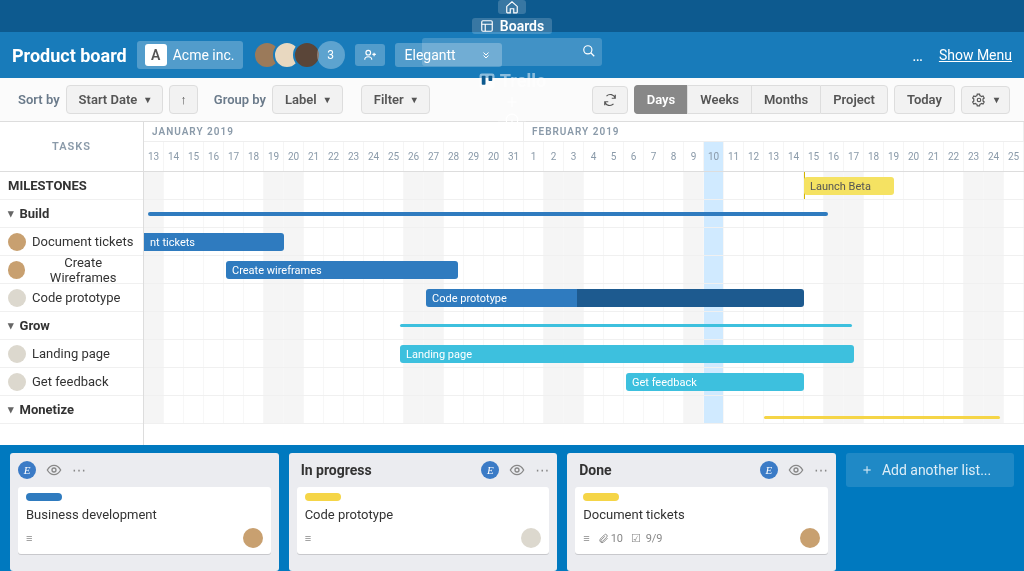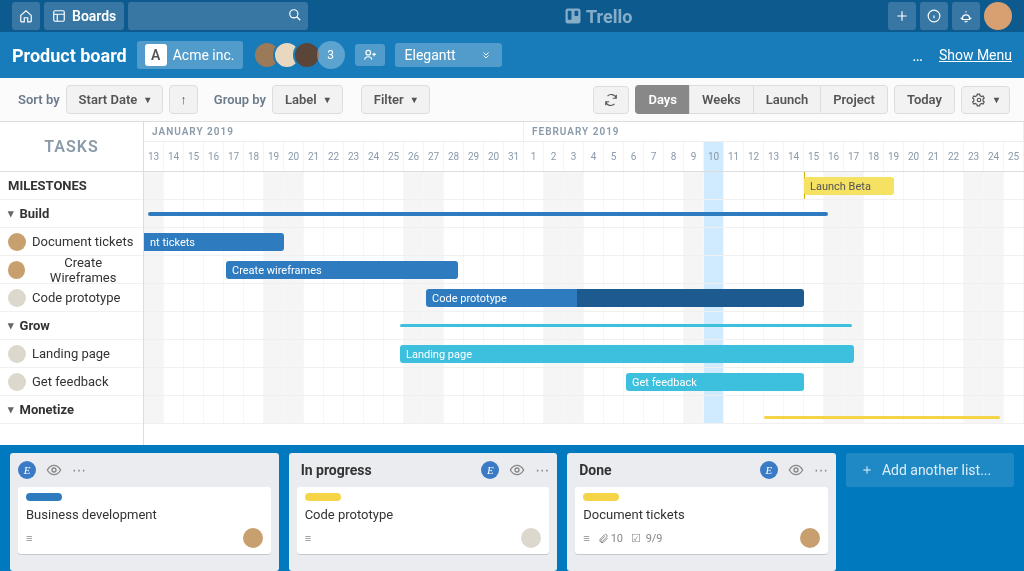--- a/index.html
+++ b/index.html
@@ -1,19 +1,19 @@
 <!DOCTYPE html>
 <html><head>
 <meta charset="utf-8">
 <style>
 * { box-sizing: border-box; margin: 0; padding: 0; font-family: -apple-system, BlinkMacSystemFont, "Segoe UI", Roboto, sans-serif; }
 body { width: 1024px; height: 571px; overflow: hidden; background: #0079bf; }
 
 
-.top-header { height: 32px; background: #0d5a8f; display: flex; align-items: center; padding: 0 12px; gap: 4px; }
+.top-header { height: 32px; background: #0d5a8f; display: flex; align-items: center; padding: 0 3px; gap: 4px; flex-direction: column; }
 .hdr-btn { background: rgba(255,255,255,0.18); border-radius: 3px; height: 28px; display: inline-flex; align-items: center; justify-content: center; color: #fff; font-weight: 600; font-size: 14px; padding: 0 8px; cursor: pointer; }
 .hdr-btn.icon-only { width: 28px; padding: 0; }
 .logo-wrap { flex: 1; display: flex; justify-content: center; align-items: center; color: rgba(255,255,255,0.5); font-family: cursive; font-size: 18px; font-weight: 700; gap: 4px; }
 .search-wrap { position: relative; }
 .search-wrap input { background: rgba(255,255,255,0.18); border: none; border-radius: 3px; height: 28px; width: 180px; color: #fff; padding: 0 28px 0 8px; font-size: 13px; outline: none; }
 .search-wrap .s-icon { position: absolute; right: 6px; top: 6px; color: #fff; }
 .avatar-top { width: 28px; height: 28px; border-radius: 50%; background: #d8a070; display: inline-block; }
 
 
 .board-header { height: 46px; background: #187bba; display: flex; align-items: center; padding: 0 12px; gap: 10px; color: #fff; }
@@ -35,21 +35,21 @@
 .tb-label { color: #6b7b8b; font-size: 13px; font-weight: 600; margin-right: 6px; padding-left: 10px; }
 .tb-group { display: flex; margin-right: 6px; }
 .tb-group .tb-btn { border-radius: 0; margin-right: 0; border-right-width: 0; }
 .tb-group .tb-btn:first-child { border-radius: 4px 0 0 4px; }
 .tb-group .tb-btn:last-child { border-radius: 0 4px 4px 0; border-right-width: 1px; }
 .tb-spacer { flex: 1; }
 
 
 .gantt { display: flex; height: 323px; background: #fff; overflow: hidden; }
 .gantt-left { width: 168px; border-right: 1px solid #ddd; }
-.gl-tasks-hdr { height: 50px; display: flex; align-items: center; justify-content: center; color: #8a9aa9; font-size: 16px; font-weight: 600; letter-spacing: 1px; border-bottom: 1px solid #ddd; }
+.gl-tasks-hdr { height: 50px; display: flex; align-items: center; justify-content: center; color: #8a9aa9; font-size: 11px; font-weight: 600; letter-spacing: 1px; border-bottom: 1px solid #ddd; }
 .gl-row { height: 28px; display: flex; align-items: center; padding: 0 8px; font-size: 13px; color: #333; border-bottom: 1px solid #f0f0f0; gap: 6px; text-align: center; }
 .gl-row.section { font-weight: 700; color: #333; }
 .gl-row .chev { font-size: 11px; color: #666; }
 .gl-row .av { width: 18px; height: 18px; border-radius: 50%; background: #c8a070; }
 
 .gantt-right { flex: 1; position: relative; }
 .gr-months { height: 20px; display: flex; font-size: 10px; color: #8a9aa9; font-weight: 600; letter-spacing: 1px; border-bottom: 1px solid #eee; }
 .gr-months div { border-right: 1px solid #eee; display: flex; align-items: center; padding-left: 8px; }
 .gr-days { height: 30px; display: flex; border-bottom: 1px solid #ddd; }
 .gr-days div { width: 20px; font-size: 10px; color: #8a9aa9; display: flex; align-items: center; justify-content: center; border-right: 1px solid #f5f5f5; }
@@ -175,21 +175,21 @@
   <span class="tb-btn caret" style="margin-left:12px">Filter</span>
   <span class="tb-spacer"></span>
   <span class="tb-btn icon">
     <svg width="14" height="14" viewBox="0 0 24 24" fill="none" stroke="#555" stroke-width="2">
         <path d="M21 3v6h-6M3 21v-6h6M21 9A9 9 0 006 5.3M3 15a9 9 0 0015 3.7"></path>
       </svg>
   </span>
   <div class="tb-group">
     <span class="tb-btn active">Days</span>
     <span class="tb-btn">Weeks</span>
-    <span class="tb-btn">Launch</span>
+    <span class="tb-btn">Months</span>
     <span class="tb-btn">Project</span>
   </div>
   <span class="tb-btn">Today</span>
   <span class="tb-btn icon caret">
     <svg width="14" height="14" viewBox="0 0 24 24" fill="none" stroke="#555" stroke-width="2">
         <circle cx="12" cy="12" r="3"></circle>
         <path d="M19 12a7 7 0 00-.2-1.7l2.1-1.6-2-3.5-2.5 1a7 7 0 00-2.9-1.7L13 2h-4l-.5 2.5a7 7 0 00-2.9 1.7l-2.5-1-2 3.5 2.1 1.6A7 7 0 003 12c0 .6.1 1.1.2 1.7l-2.1 1.6 2 3.5 2.5-1a7 7 0 002.9 1.7L9 22h4l.5-2.5a7 7 0 002.9-1.7l2.5 1 2-3.5-2.1-1.6c.1-.6.2-1.1.2-1.7z"></path>
       </svg>
   </span>
 </div>

